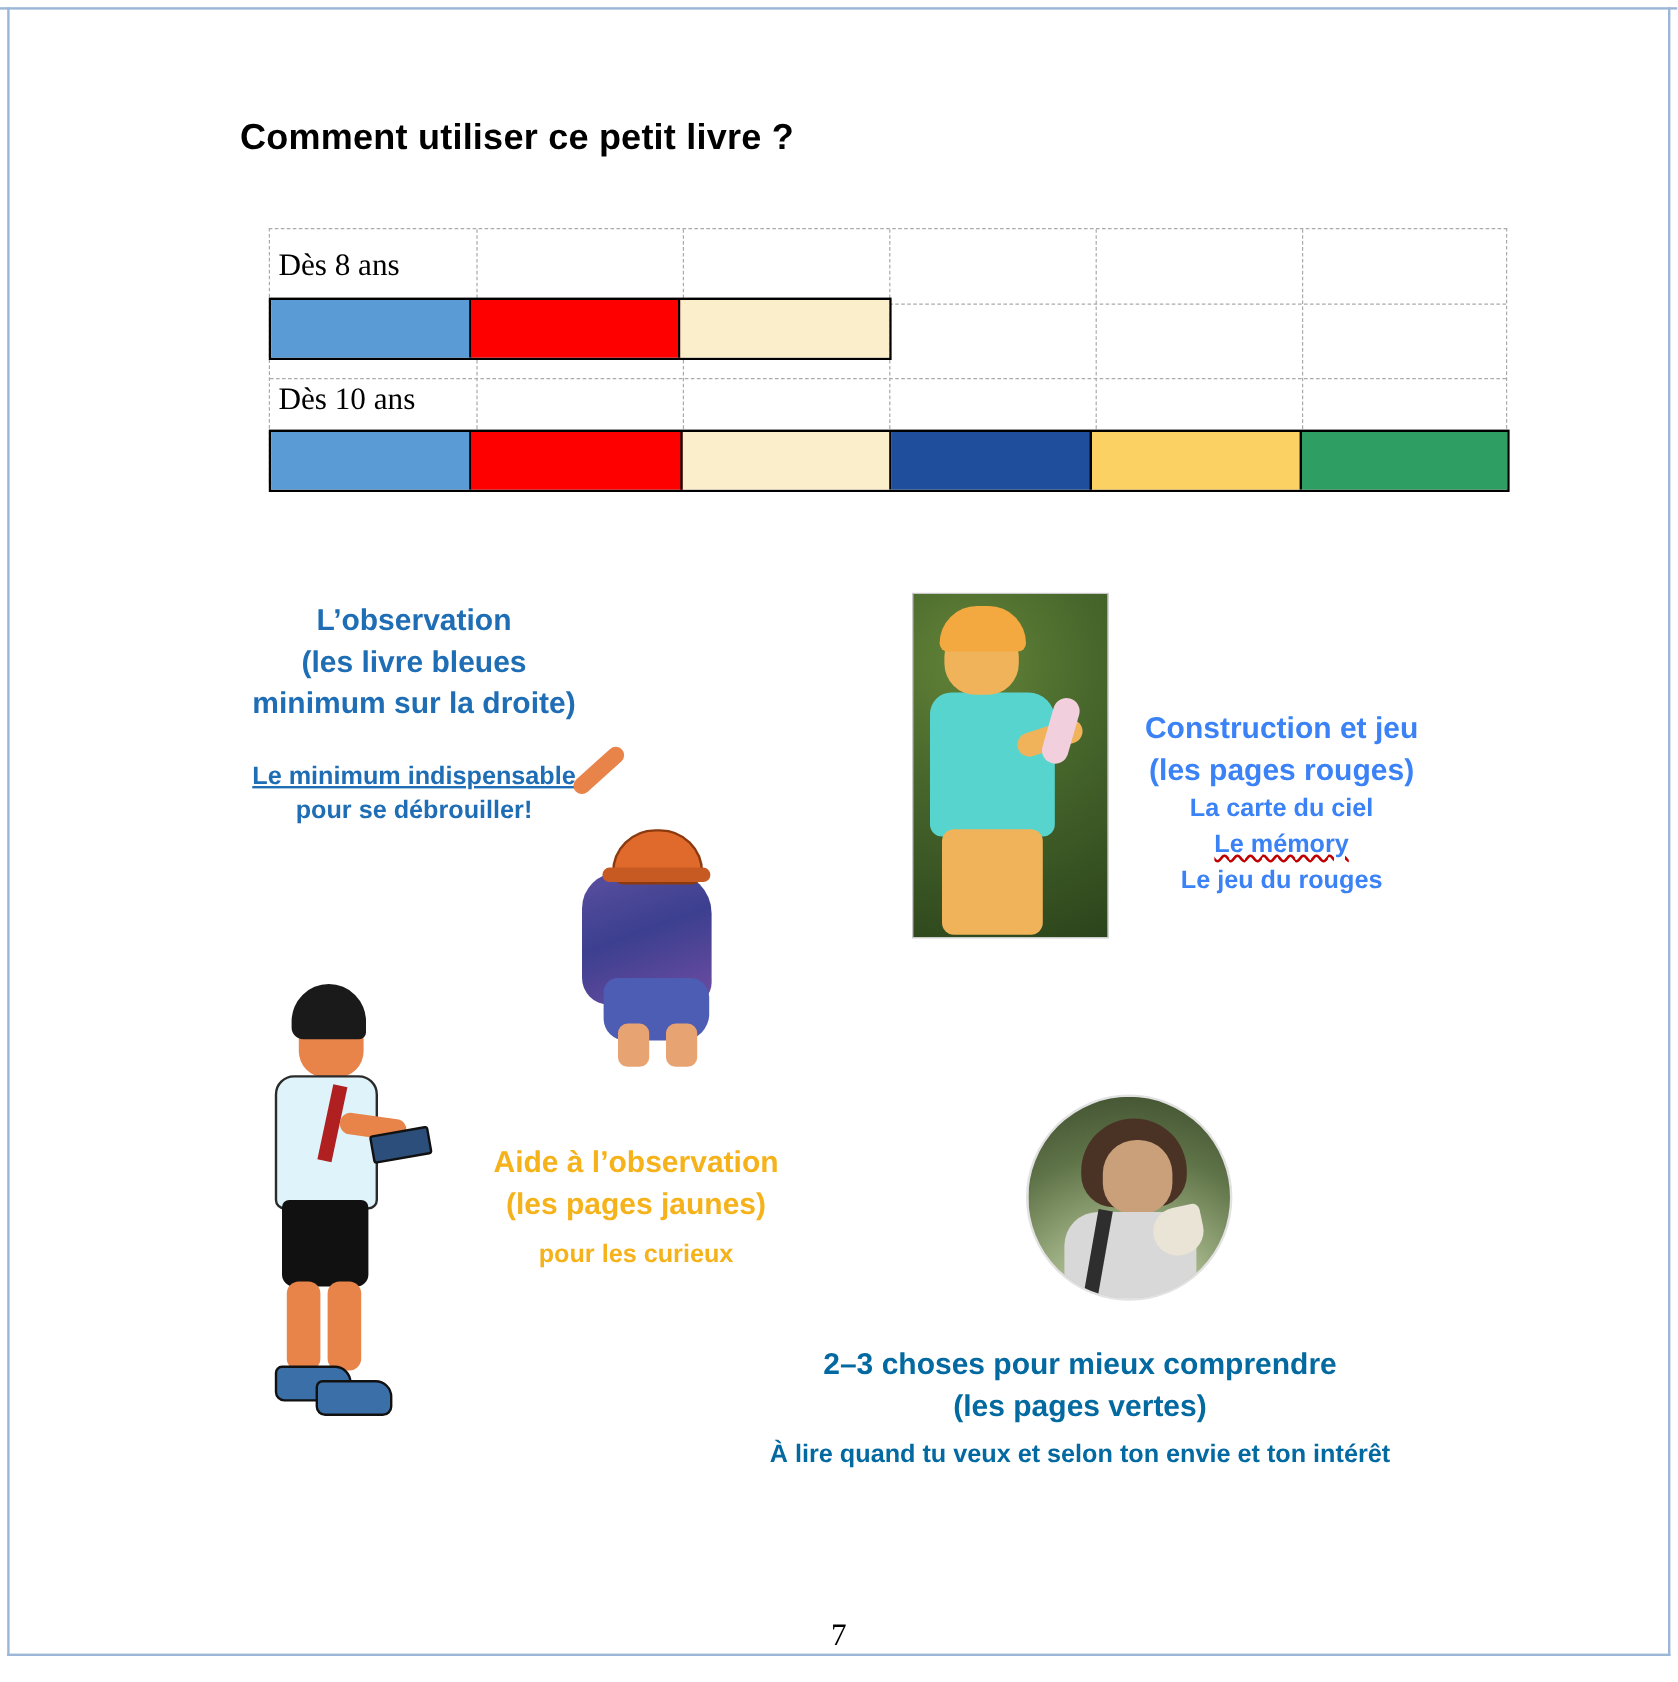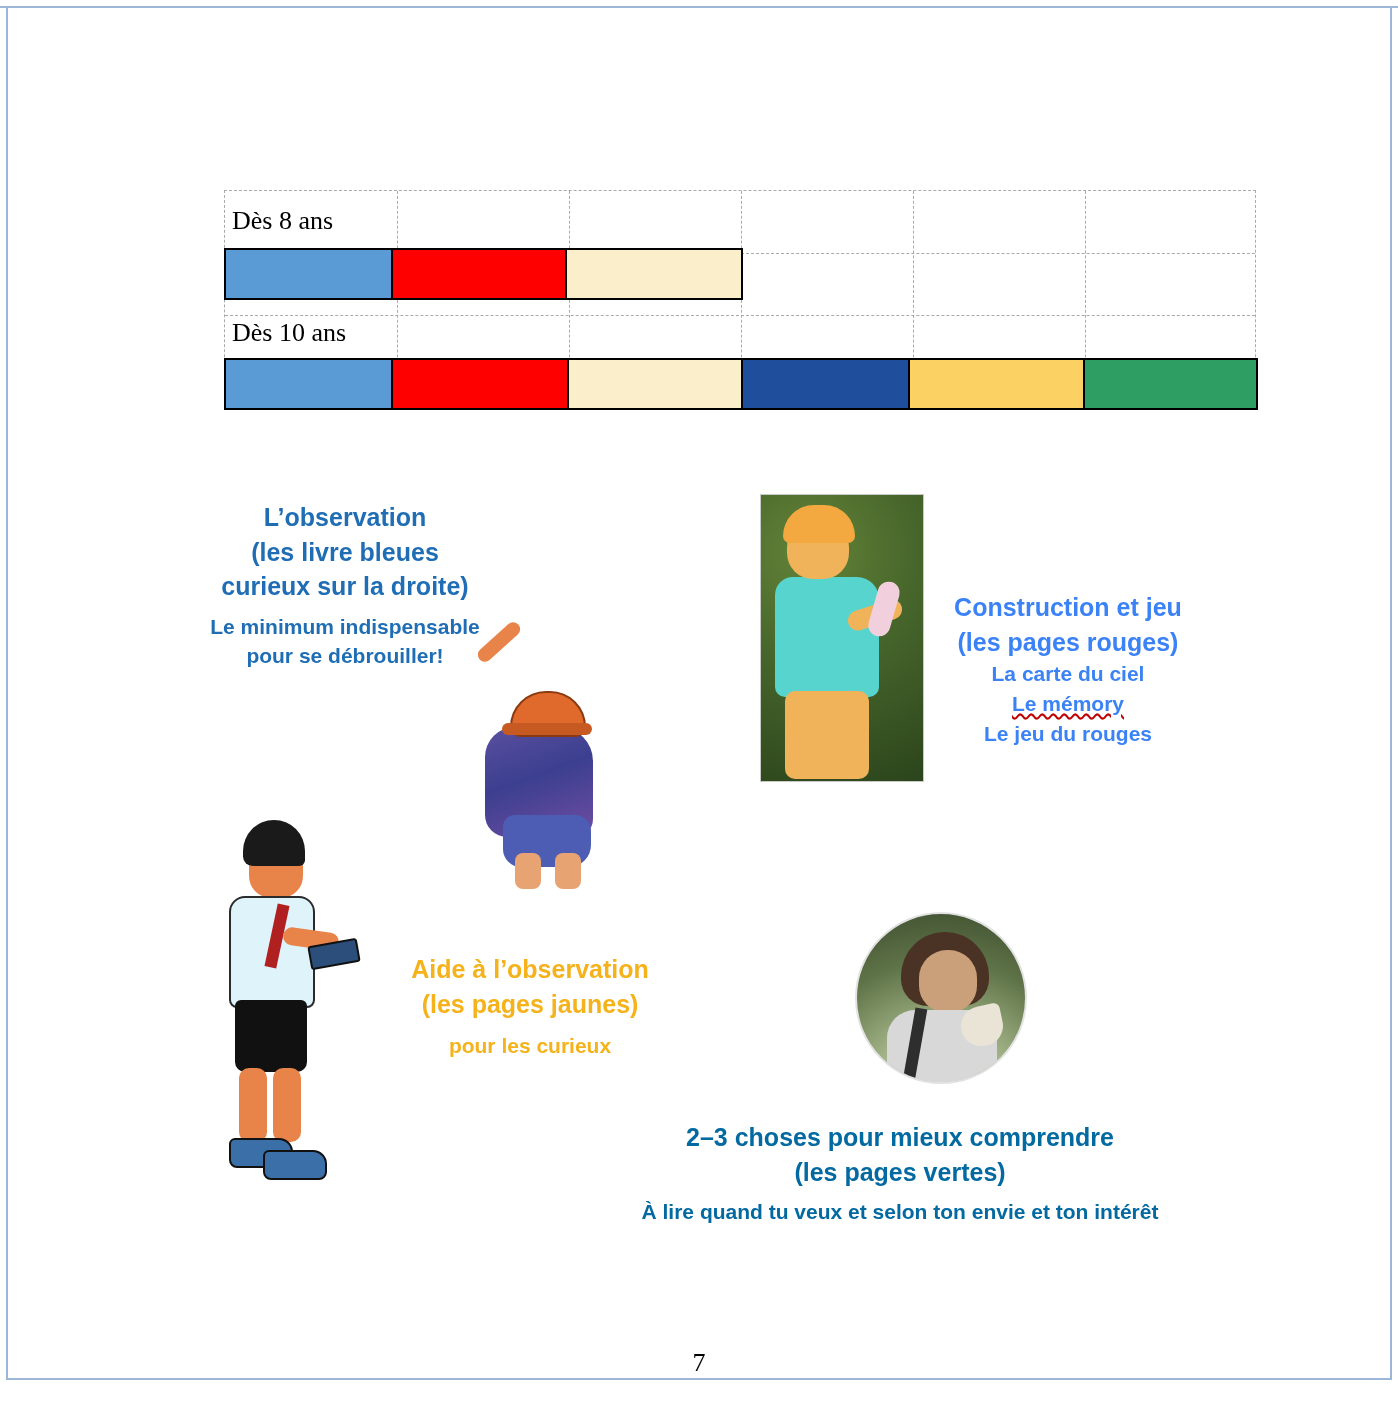--- a/index.html
+++ b/index.html
@@ -389,20 +389,21 @@
 </head>
 <body>
 
 <div id="page">
 
   <div class="page-border-top"></div>
   <div class="page-border-left"></div>
   <div class="page-border-right"></div>
   <div class="page-border-bottom"></div>
 
+  <div class="title">Comment utiliser ce petit livre ?</div>
 
   <div class="table-wrap">
     <div class="grid">
       <div class="hline" style="top:62px;"></div>
       <div class="hline" style="top:124px;"></div>
       <div class="hline" style="top:174px;"></div>
       <div class="hline" style="top:211px;"></div>
       <div class="vline" style="left:172px;"></div>
       <div class="vline" style="left:344px;"></div>
       <div class="vline" style="left:516px;"></div>
@@ -426,22 +427,22 @@
       <div class="seg" style="width:175px; background:#fbeecb;"></div>
       <div class="seg" style="width:168px; background:#1f4e9c;"></div>
       <div class="seg" style="width:175px; background:#fbd164;"></div>
       <div class="seg" style="width:172px; background:#2e9e63;"></div>
     </div>
   </div>
 
   <div class="callout" style="left:120px; top:500px; width:450px; color:#1f6eb5;">
     <div class="big">L’observation</div>
     <div class="big">(les livre bleues</div>
-    <div class="big">curieux sur la droite)</div>
-    <div class="small" style="margin-top:8px;">Le minimum indispensable</div>
+    <div class="big">minimum sur la droite)</div>
+    <div class="small" style="margin-top:28px;text-decoration:underline;">Le minimum indispensable</div>
     <div class="small">pour se débrouiller!</div>
   </div>
 
   <div class="boy-point">
     <div class="arm"></div>
     <div class="torso"></div>
     <div class="hat"></div>
     <div class="shorts"></div>
     <div class="leg l"></div>
     <div class="leg r"></div>

